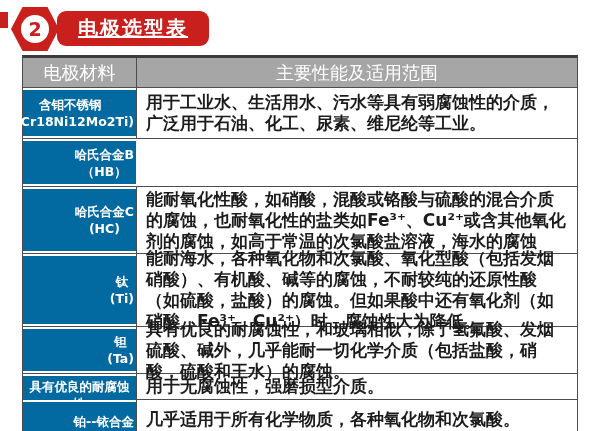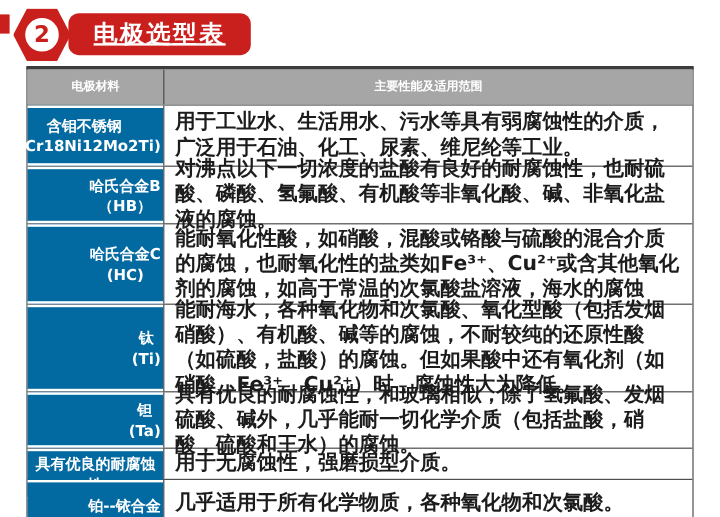--- a/index.html
+++ b/index.html
@@ -63,21 +63,21 @@
     flex:1;
     border-left:1px solid #4d4d4d;
     display:flex; align-items:center;
     padding:3px 9px;
     color:#1c1c1c; font-size:17px; font-weight:600; line-height:21px;
     text-align:left;
   }
   .header-row .cell-left,
   .header-row .cell-desc {
     background:#a6a6a6; border-top:none; border-bottom:none;
-    color:#ffffff; font-weight:bold; font-size:10px;
+    color:#ffffff; font-weight:normal; font-size:18px;
     justify-content:center; text-align:center; padding:0 4px;
   }
   .pre { white-space:pre-line; }
 
   .h-hdr { height:29px; }
   .h-r1 { height:51px; }
   .h-r2 { height:48px; }
   .h-r3 { height:67px; }
   .h-r4 { height:73px; }
   .h-r5 { height:47px; }
@@ -118,23 +118,20 @@
     <div class="cell-desc">
       <span>用于工业水、生活用水、污水等具有弱腐蚀性的介质，广泛用于石油、化工、尿素、维尼纶等工业。</span>
     </div>
   </div>
 
   <div class="trow h-r2">
     <div class="cell-left">
       <span class="pre">哈氏合金B
 （HB）</span>
     </div>
-    <div class="cell-desc">
-      <span>对沸点以下一切浓度的盐酸有良好的耐腐蚀性，也耐硫酸、磷酸、氢氟酸、有机酸等非氧化酸、碱、非氧化盐液的腐蚀。</span>
-    </div>
   </div>
 
   <div class="trow h-r3">
     <div class="cell-left">
       <span class="pre">哈氏合金C
 (HC)</span>
     </div>
     <div class="cell-desc">
       <span>能耐氧化性酸，如硝酸，混酸或铬酸与硫酸的混合介质的腐蚀，也耐氧化性的盐类如Fe³⁺、Cu²⁺或含其他氧化剂的腐蚀，如高于常温的次氯酸盐溶液，海水的腐蚀</span>
     </div>

